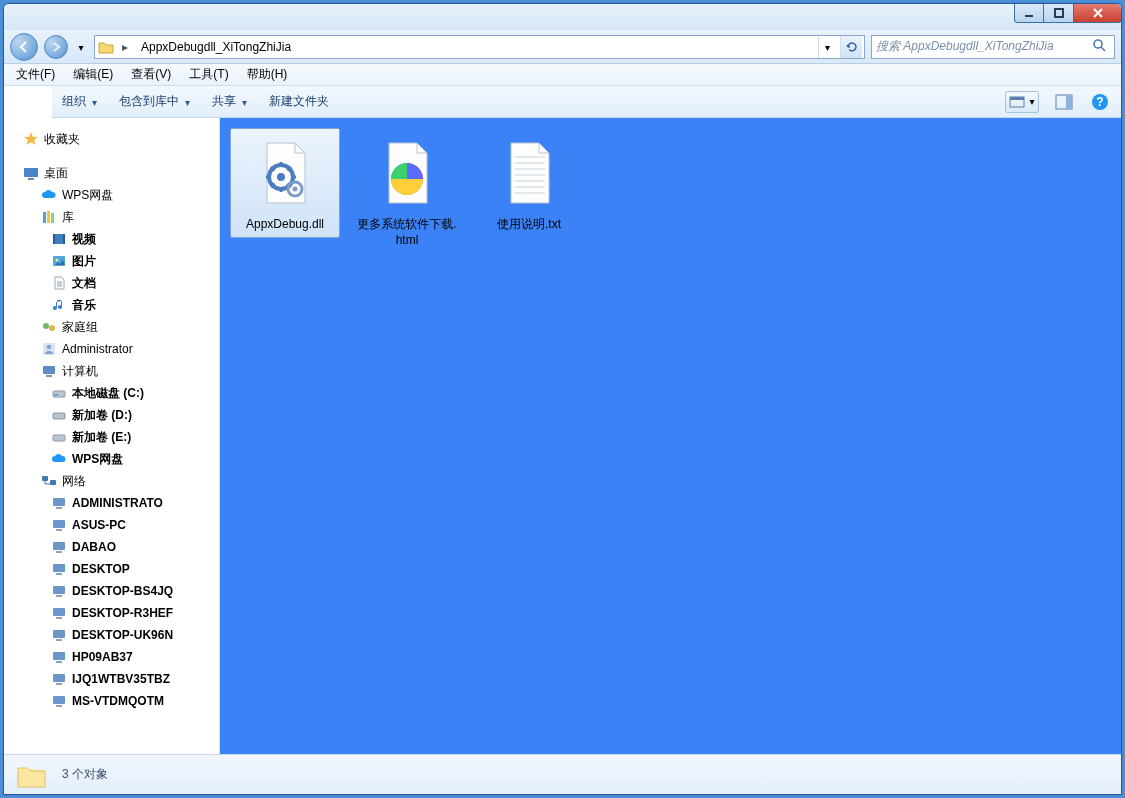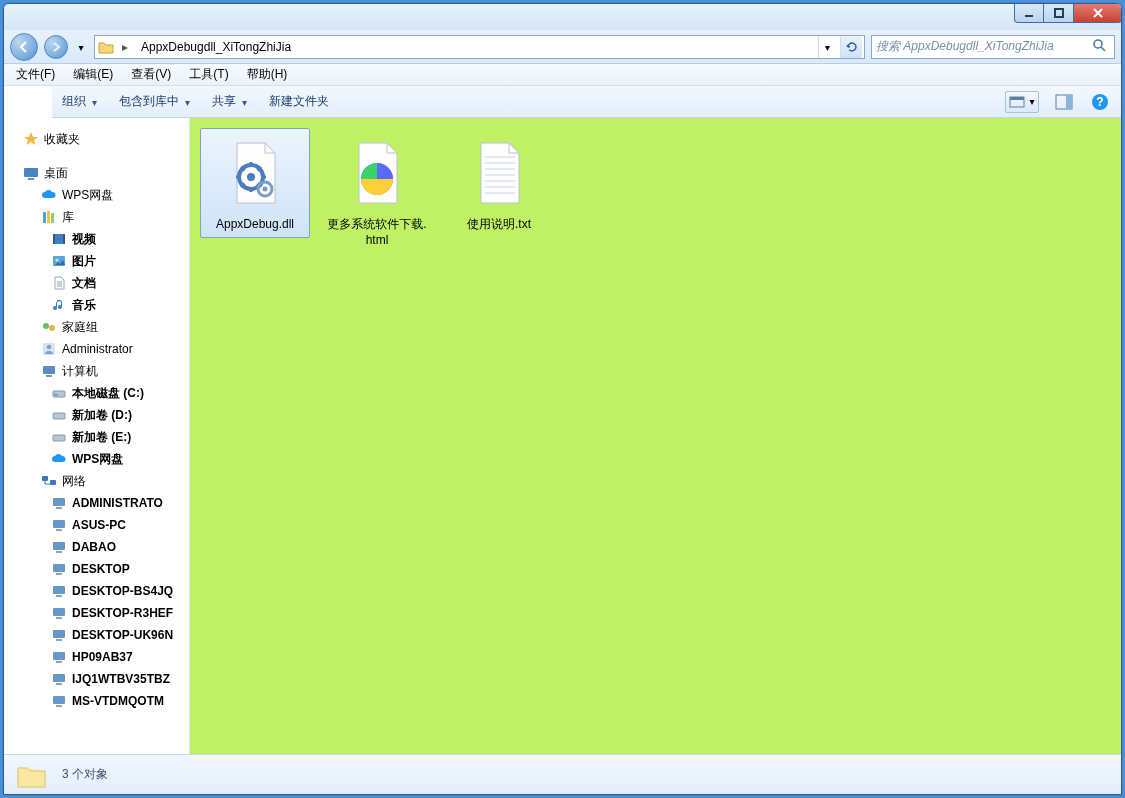--- a/index.html
+++ b/index.html
@@ -75,33 +75,33 @@
 .toolbar-right { display:flex; align-items:center; gap:14px; }
 .toolicon { width:22px; height:22px; display:flex; align-items:center; justify-content:center; border:1px solid transparent; }
 .toolicon.viewmode { border:1px solid #a7c2df; background:linear-gradient(#f4f9fe,#dbe9f8); border-radius:2px; width:34px; }
 .toolicon.help { color:#1976d2; }
 
 
 .body { flex:1; display:flex; min-height:0; }
 
 
 .navpane {
-  width: 186px; background:#fff; border-right:1px solid #dedfe1;
+  width: 216px; background:#fff; border-right:1px solid #dedfe1;
   overflow: hidden; padding-top: 10px;
 }
 .treeitem { display:flex; align-items:center; height:22px; padding-left: 6px; gap:4px; white-space:nowrap; overflow:hidden; color:#000; }
 .treeitem .icon { width:18px; height:18px; display:flex; align-items:center; justify-content:center; }
 .treeitem .label { overflow:hidden; text-overflow:clip; }
 .indent-0 { padding-left: 18px; }
 .indent-2 { padding-left: 36px; }
 .indent-3 { padding-left: 46px; font-weight: bold; }
 .section-gap { height: 12px; }
 
 
-.content { flex:1; background:#bef264; overflow:auto; padding: 10px; display:flex; align-items:flex-start; gap:12px; }
+.content { flex:1; background:#3b82f6; overflow:auto; padding: 10px; display:flex; align-items:flex-start; gap:12px; }
 .fileitem { width: 110px; display:flex; flex-direction:column; align-items:center; padding:4px; border:1px solid transparent; border-radius:2px; }
 .fileitem.selected { border:1px solid #7da2ce; background: linear-gradient(#ecf4fd,#cfe3f8); }
 .fileicon { width: 90px; height: 80px; display:flex; align-items:center; justify-content:center; }
 .filelabel { text-align:center; line-height:1.3; padding-top:4px; word-break:break-all; }
 
 
 .statusbar {
   height: 40px; background: linear-gradient(#f2f7fd,#e3eefb);
   border-top:1px solid #c8d8ea; display:flex; align-items:center; padding: 0 10px; gap:14px;
 }

